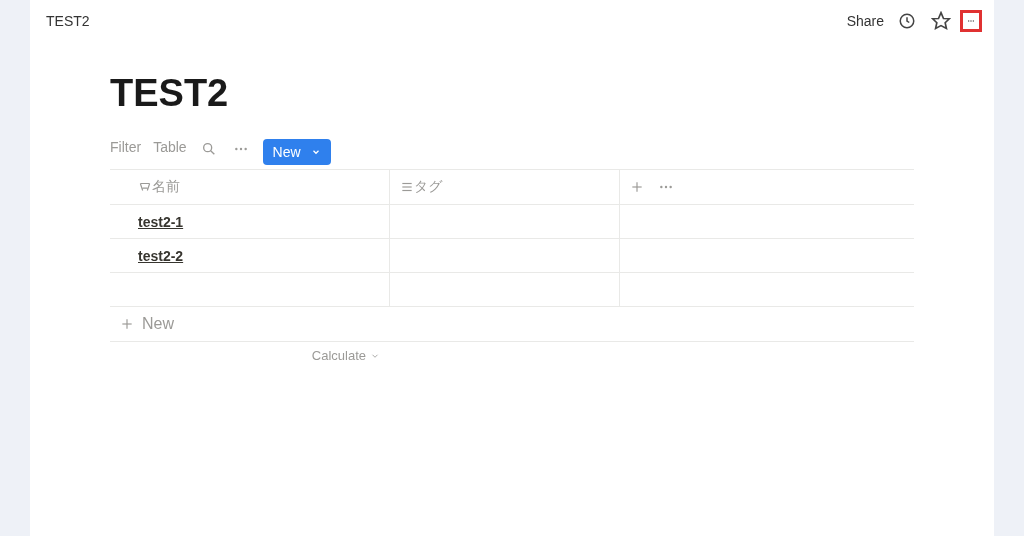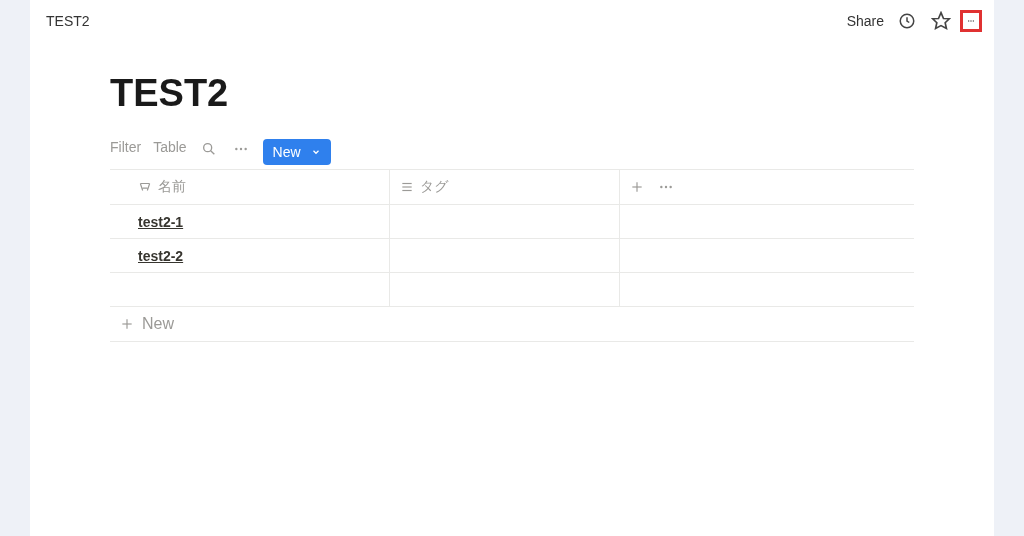--- a/index.html
+++ b/index.html
@@ -141,21 +141,20 @@
   }
   .db-header-row, .db-row {
     display: contents;
   }
   .db-cell {
     border-bottom: 1px solid #e9e9e7;
     padding: 8px 10px;
     color: #37352f;
     display: flex;
     align-items: center;
-    gap: 6px;
     min-height: 34px;
   }
   .db-header-row .db-cell {
     color: #9b9a97;
     font-weight: 400;
   }
   .db-header-row .db-cell:first-child {
     padding-left: 28px;
   }
   .db-row .db-cell:first-child {
@@ -322,15 +321,27 @@
     <div class="new-row">
       <span>
         <svg width="14" height="14" viewBox="0 0 24 24" stroke="currentColor" stroke-width="2">
             <line x1="12" y1="4" x2="12" y2="20"></line>
             <line x1="4" y1="12" x2="20" y2="12"></line>
           </svg>
       </span>
       <span>New</span>
     </div>
 
+    <div class="calc-row">
+      <div class="calc-cell">
+        <span>Calculate</span>
+        <span>
+          <svg width="10" height="10" viewBox="0 0 24 24" fill="none" stroke="currentColor" stroke-width="2">
+              <polyline points="6 9 12 15 18 9"></polyline>
+            </svg>
+        </span>
+      </div>
+      <div></div>
+      <div></div>
+    </div>
 
   </div>
 </div>
 
 </body></html>

